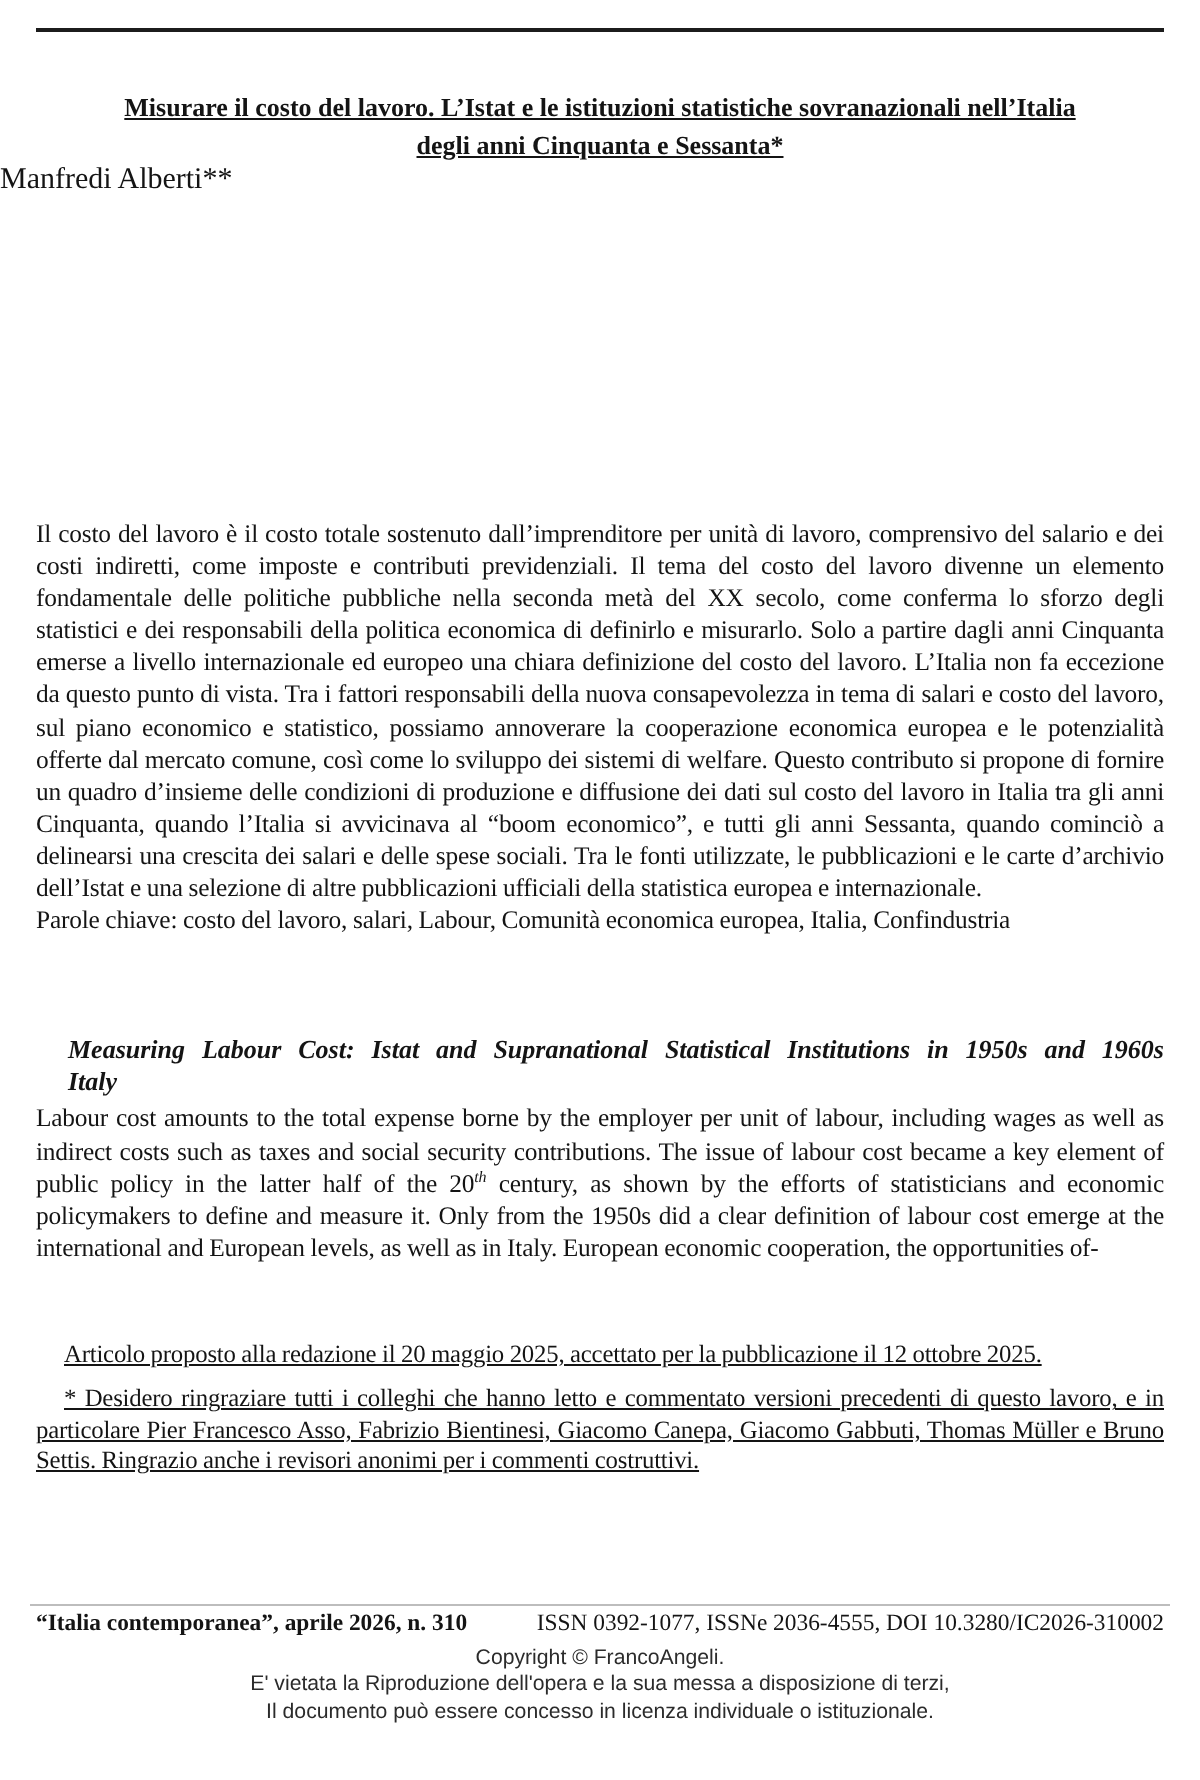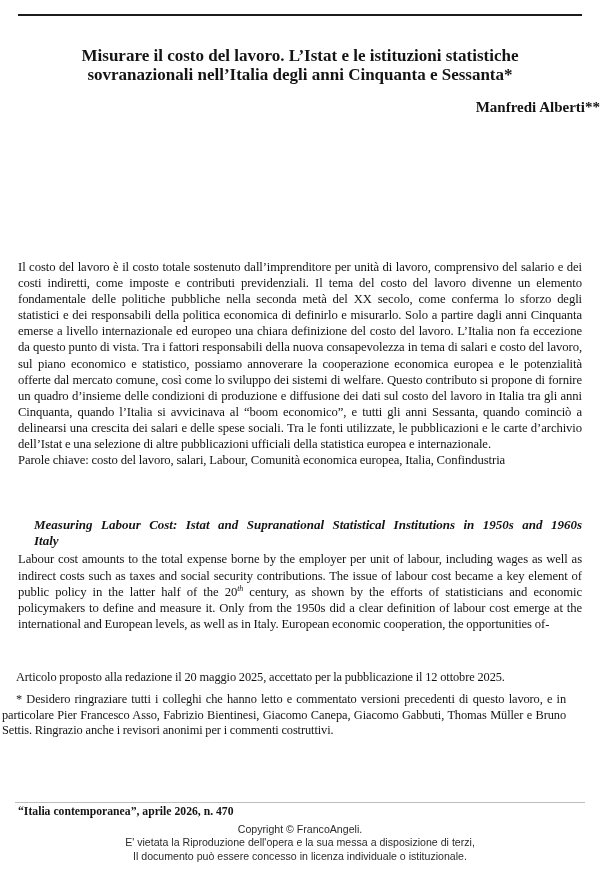--- a/index.html
+++ b/index.html
@@ -10,26 +10,27 @@
     color:#141414;
     font-family:"Liberation Serif", serif;
     overflow:hidden;
   }
   .rule-top{
     position:absolute;top:14px;left:18px;width:564px;height:2px;
     background:#1c1c1c;
   }
   .title{
     position:absolute;top:35px;left:50px;width:500px;
-    font-size:17px;font-weight:bold;line-height:19px;
+    font-size:13px;font-weight:bold;line-height:19px;
     text-align:center;
+    text-decoration:underline;
   }
   .author{
-    position:absolute;top:99px;left:0;width:600px;
-    font-size:15px;font-weight:bold;text-align:right;
+    position:absolute;top:82px;left:0;width:600px;
+    font-size:15px;font-weight:normal;text-align:left;
   }
   .abstract-it{
     position:absolute;top:259px;left:18px;width:564px;
   }
   .body-text{
     font-size:12.7px;line-height:16.1px;
     text-align:justify;
     letter-spacing:-0.1px;
     word-spacing:-0.2px;
   }
@@ -38,21 +39,21 @@
     position:absolute;top:517px;left:18px;width:564px;
   }
   .en-title{
     font-size:13px;font-weight:bold;font-style:italic;
     line-height:16.2px;text-align:justify;
     word-spacing:2.5px;
     margin:0 0 2px 16px;
   }
   sup{font-size:8px;line-height:0;font-style:italic;}
   .footnotes{
-    position:absolute;top:670px;left:2px;width:564px;
+    position:absolute;top:670px;left:18px;width:564px;text-decoration:underline;
   }
   .fnote{
     font-size:12.4px;line-height:15.4px;
     text-align:justify;letter-spacing:-0.1px;word-spacing:-0.2px;
     text-indent:14px;
     margin:0;
   }
   .fnote.gap{margin-top:7px;}
   .rule-footer{
     position:absolute;top:802px;left:15px;width:570px;height:1px;
@@ -94,21 +95,22 @@
   </div>
 
   <div class="footnotes">
     <p class="fnote">Articolo proposto alla redazione il 20 maggio 2025, accettato per la pubblicazione il 12 ottobre 2025.</p>
     <p class="fnote gap">* Desidero ringraziare tutti i colleghi che hanno letto e commentato versioni precedenti di questo lavoro, e in particolare Pier Francesco Asso, Fabrizio Bientinesi, Giacomo Canepa, Giacomo Gabbuti, Thomas Müller e Bruno Settis. Ringrazio anche i revisori anonimi per i commenti costruttivi.</p>
   </div>
 
   <div class="rule-footer"></div>
 
   <div class="footer-row">
-    <span class="footer-journal">“Italia contemporanea”, aprile 2026, n. 470</span>
+    <span class="footer-journal">“Italia contemporanea”, aprile 2026, n. 310</span>
+    <span class="footer-issn">ISSN 0392-1077, ISSNe 2036-4555, DOI 10.3280/IC2026-310002</span>
   </div>
 
   <div class="copyright">
     <div>Copyright © FrancoAngeli.</div>
     <div>E' vietata la Riproduzione dell'opera e la sua messa a disposizione di terzi,</div>
     <div>Il documento può essere concesso in licenza individuale o istituzionale.</div>
   </div>
 
 </div>
 

